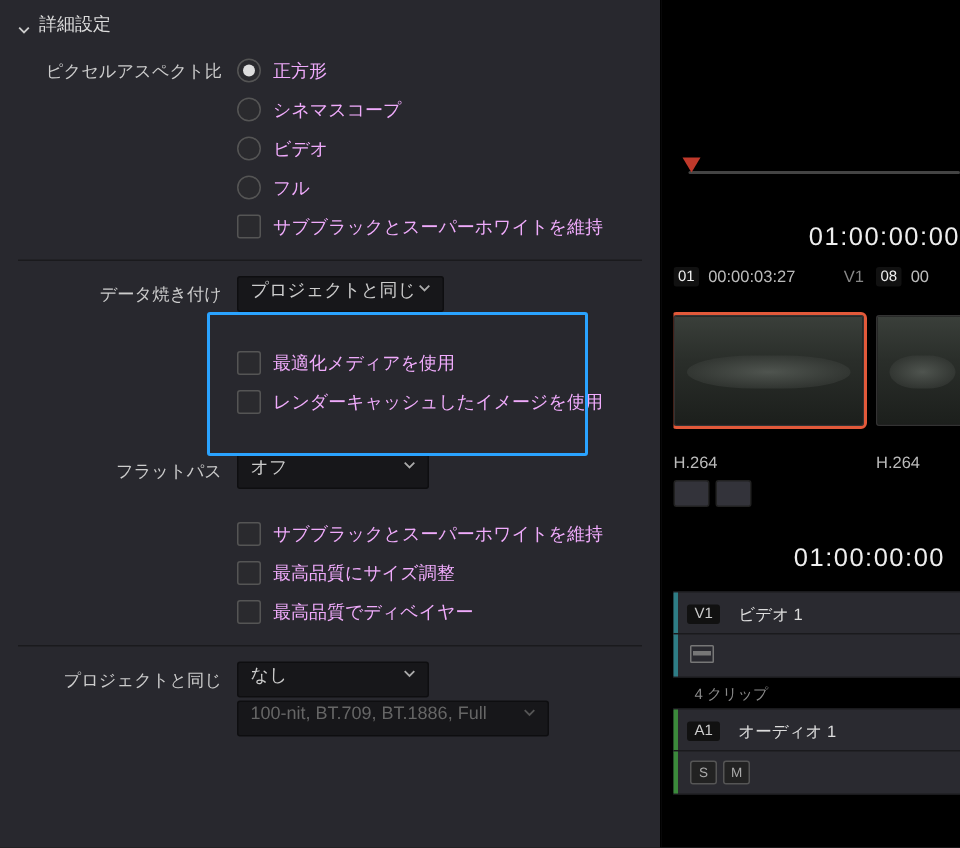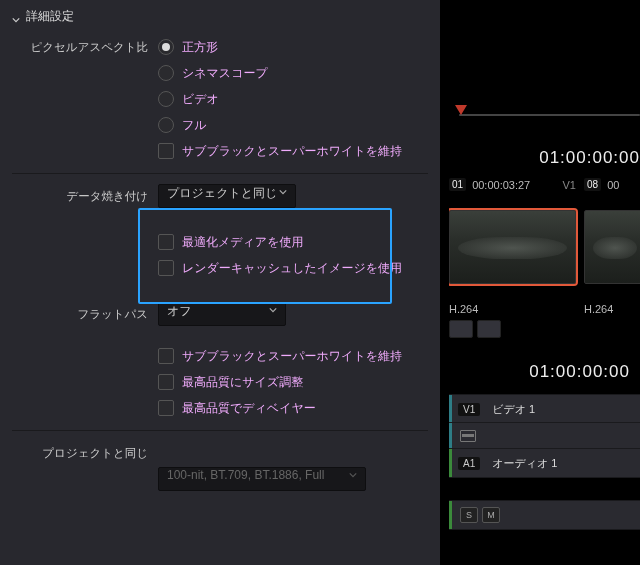--- a/index.html
+++ b/index.html
@@ -171,20 +171,28 @@
         <div class="ctrl">
     <span class="check"></span>
     <span class="opt-label">最高品質でディベイヤー</span>
   </div>
       </div>
 
   <div class="rule"></div>
 
   <div class="row">
     <div class="lbl">プロジェクトと同じ</div>
+    <div class="ctrl">
+      <div class="select" style="min-width:110px">
+        <span>なし</span>
+        <span class="caret"><svg viewBox="0 0 10 10">
+                <path d="M1 3 L5 7 L9 3" stroke="#aaa" fill="none" stroke-width="1.5"></path>
+              </svg></span>
+      </div>
+    </div>
   </div>
   <div class="row">
     <div class="lbl"></div>
     <div class="ctrl">
       <div class="select dis" style="min-width:190px">
         <span>100-nit, BT.709, BT.1886, Full</span>
         <span class="caret"><svg viewBox="0 0 10 10">
                 <path d="M1 3 L5 7 L9 3" stroke="#555" fill="none" stroke-width="1.5"></path>
               </svg></span>
       </div>
@@ -233,21 +241,21 @@
     <div class="accent" style="background:#2e7d86"></div>
     <span class="badge" style="margin-left:6px">V1</span>
     <span class="track-label">ビデオ 1</span>
   </div>
   <div class="track" style="top:422px">
     <div class="accent" style="background:#2e7d86"></div>
     <span style="margin-left:8px"><span class="clip-icon"></span></span>
   </div>
   <div class="clipinfo" style="top:456px">4 クリップ</div>
 
-  <div class="track" style="top:448px">
+  <div class="track" style="top:472px">
     <div class="accent" style="background:#3b8a3b"></div>
     <span class="badge" style="margin-left:6px">A1</span>
     <span class="track-label">オーディオ 1</span>
   </div>
   <div class="track" style="top:500px">
     <div class="accent" style="background:#3b8a3b"></div>
     <div class="sm" style="margin-left:8px">
       <div class="b">S</div>
       <div class="b">M</div>
     </div>

